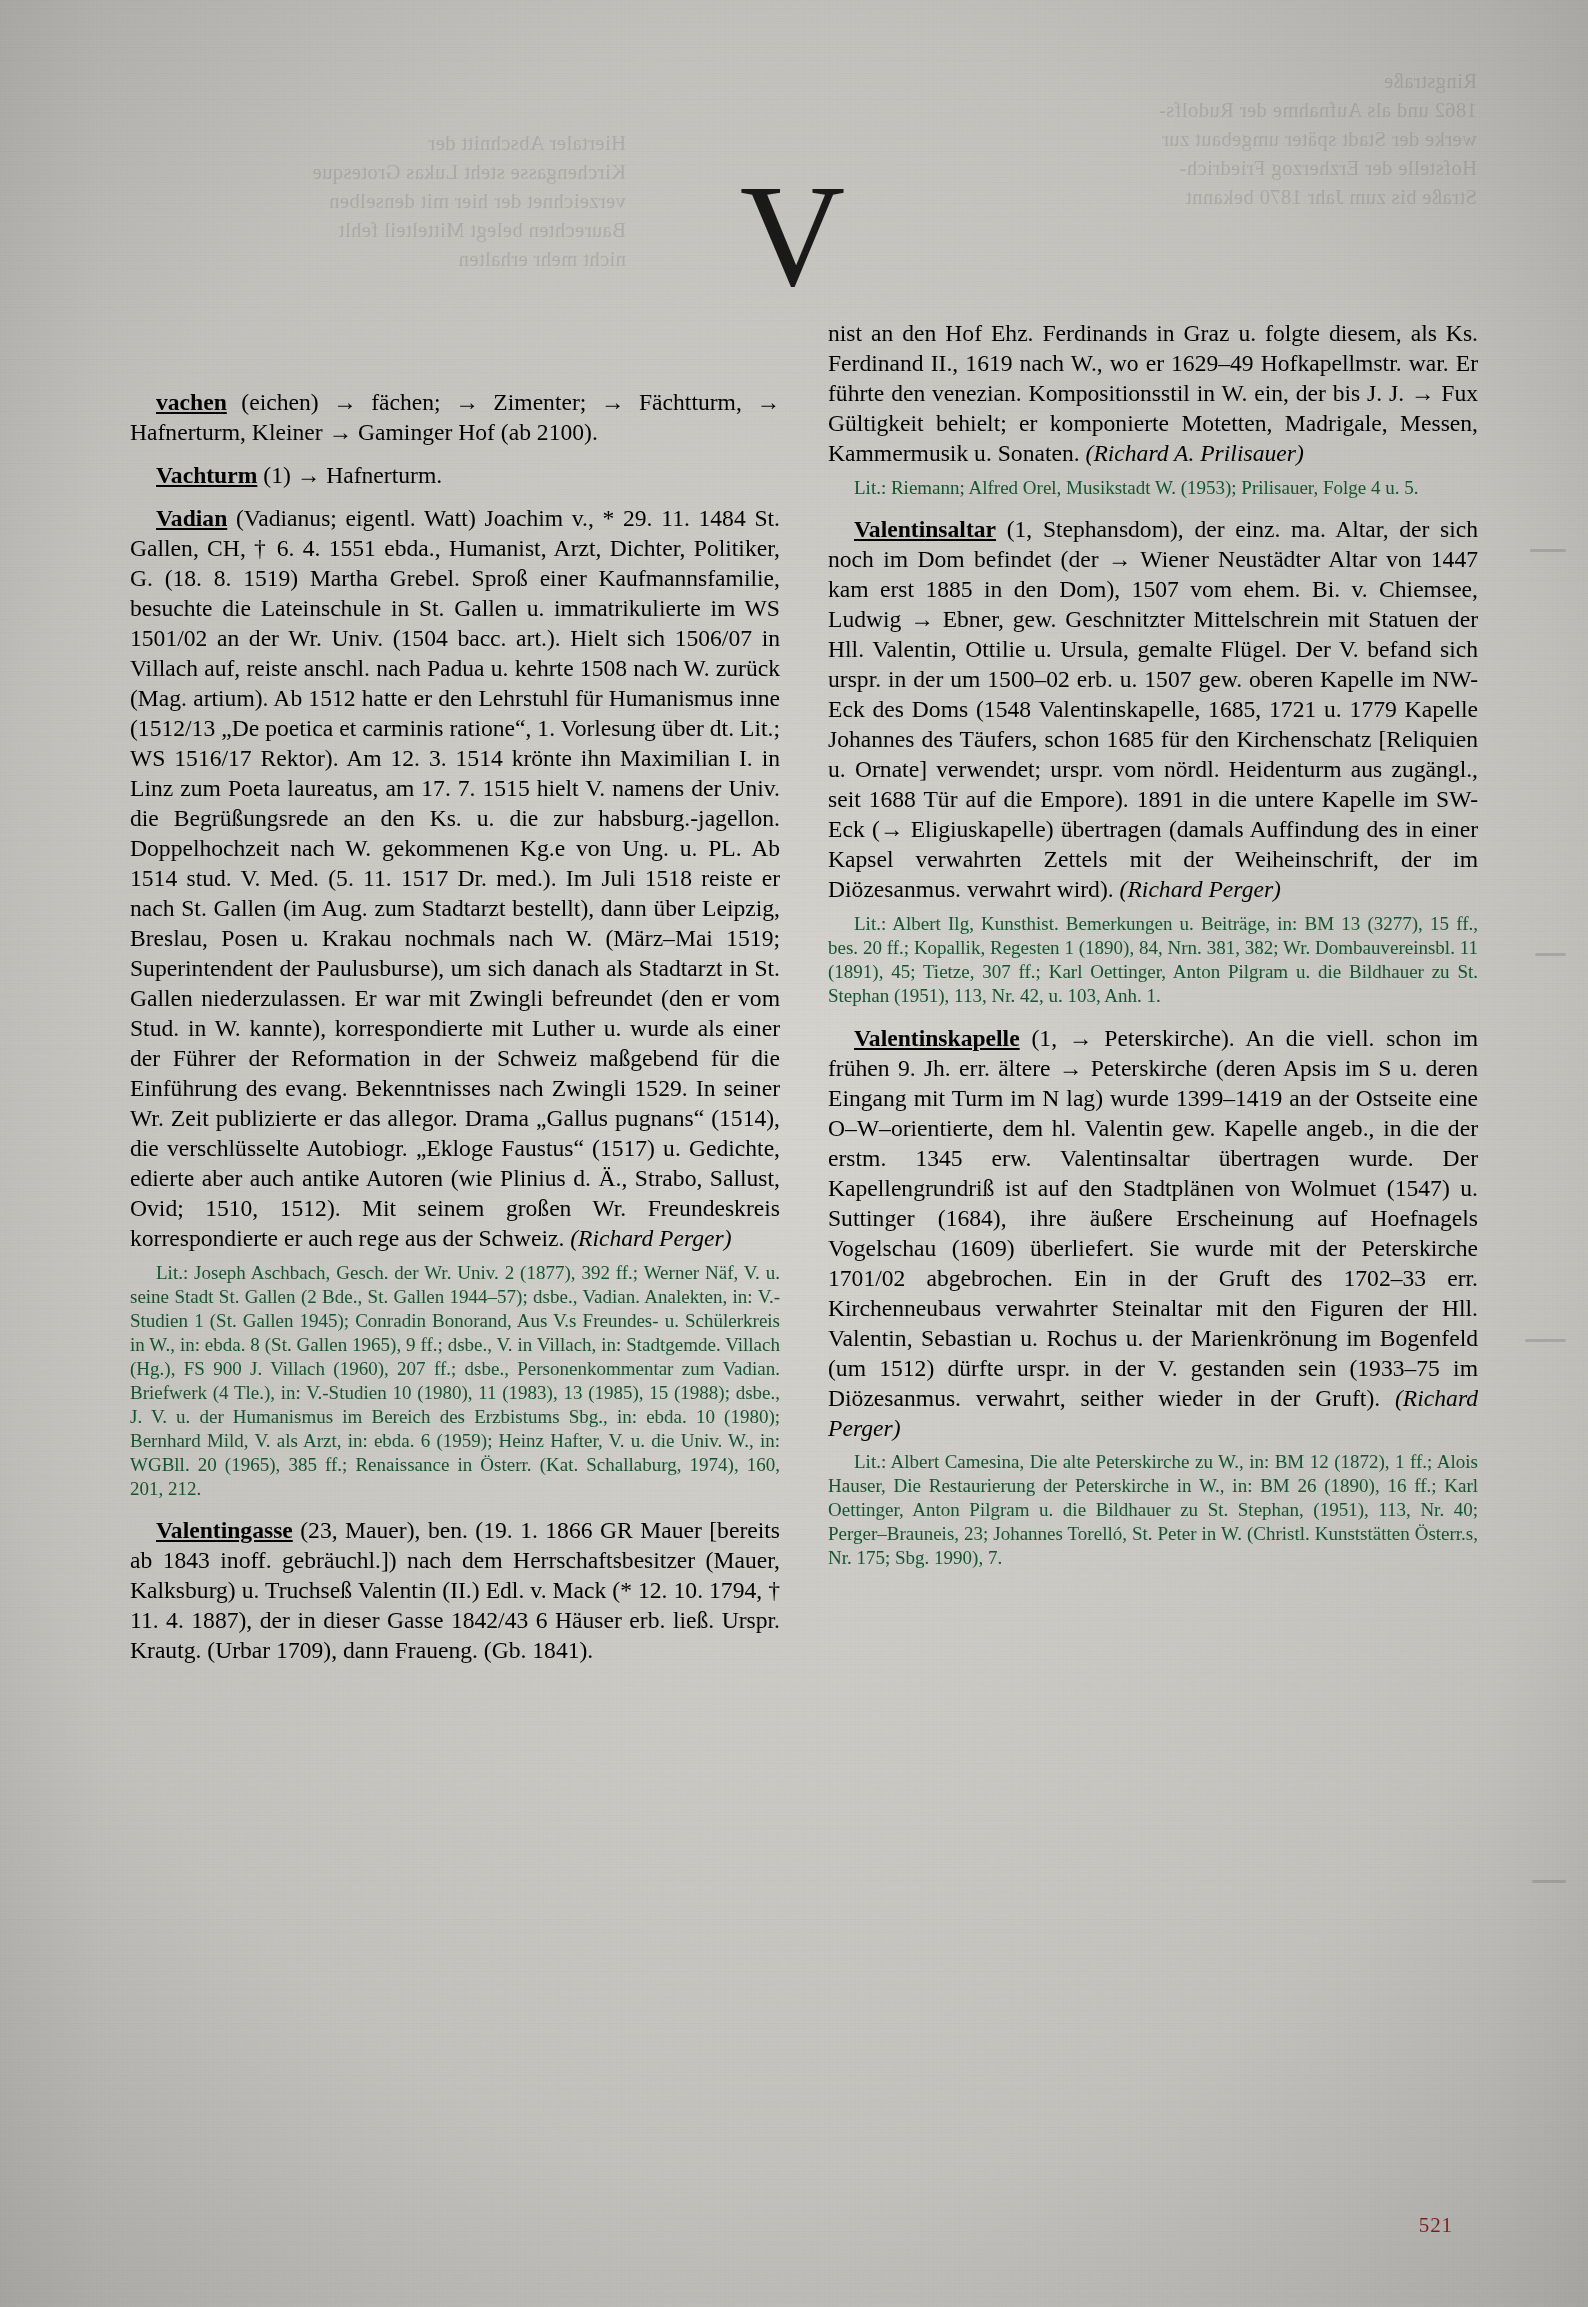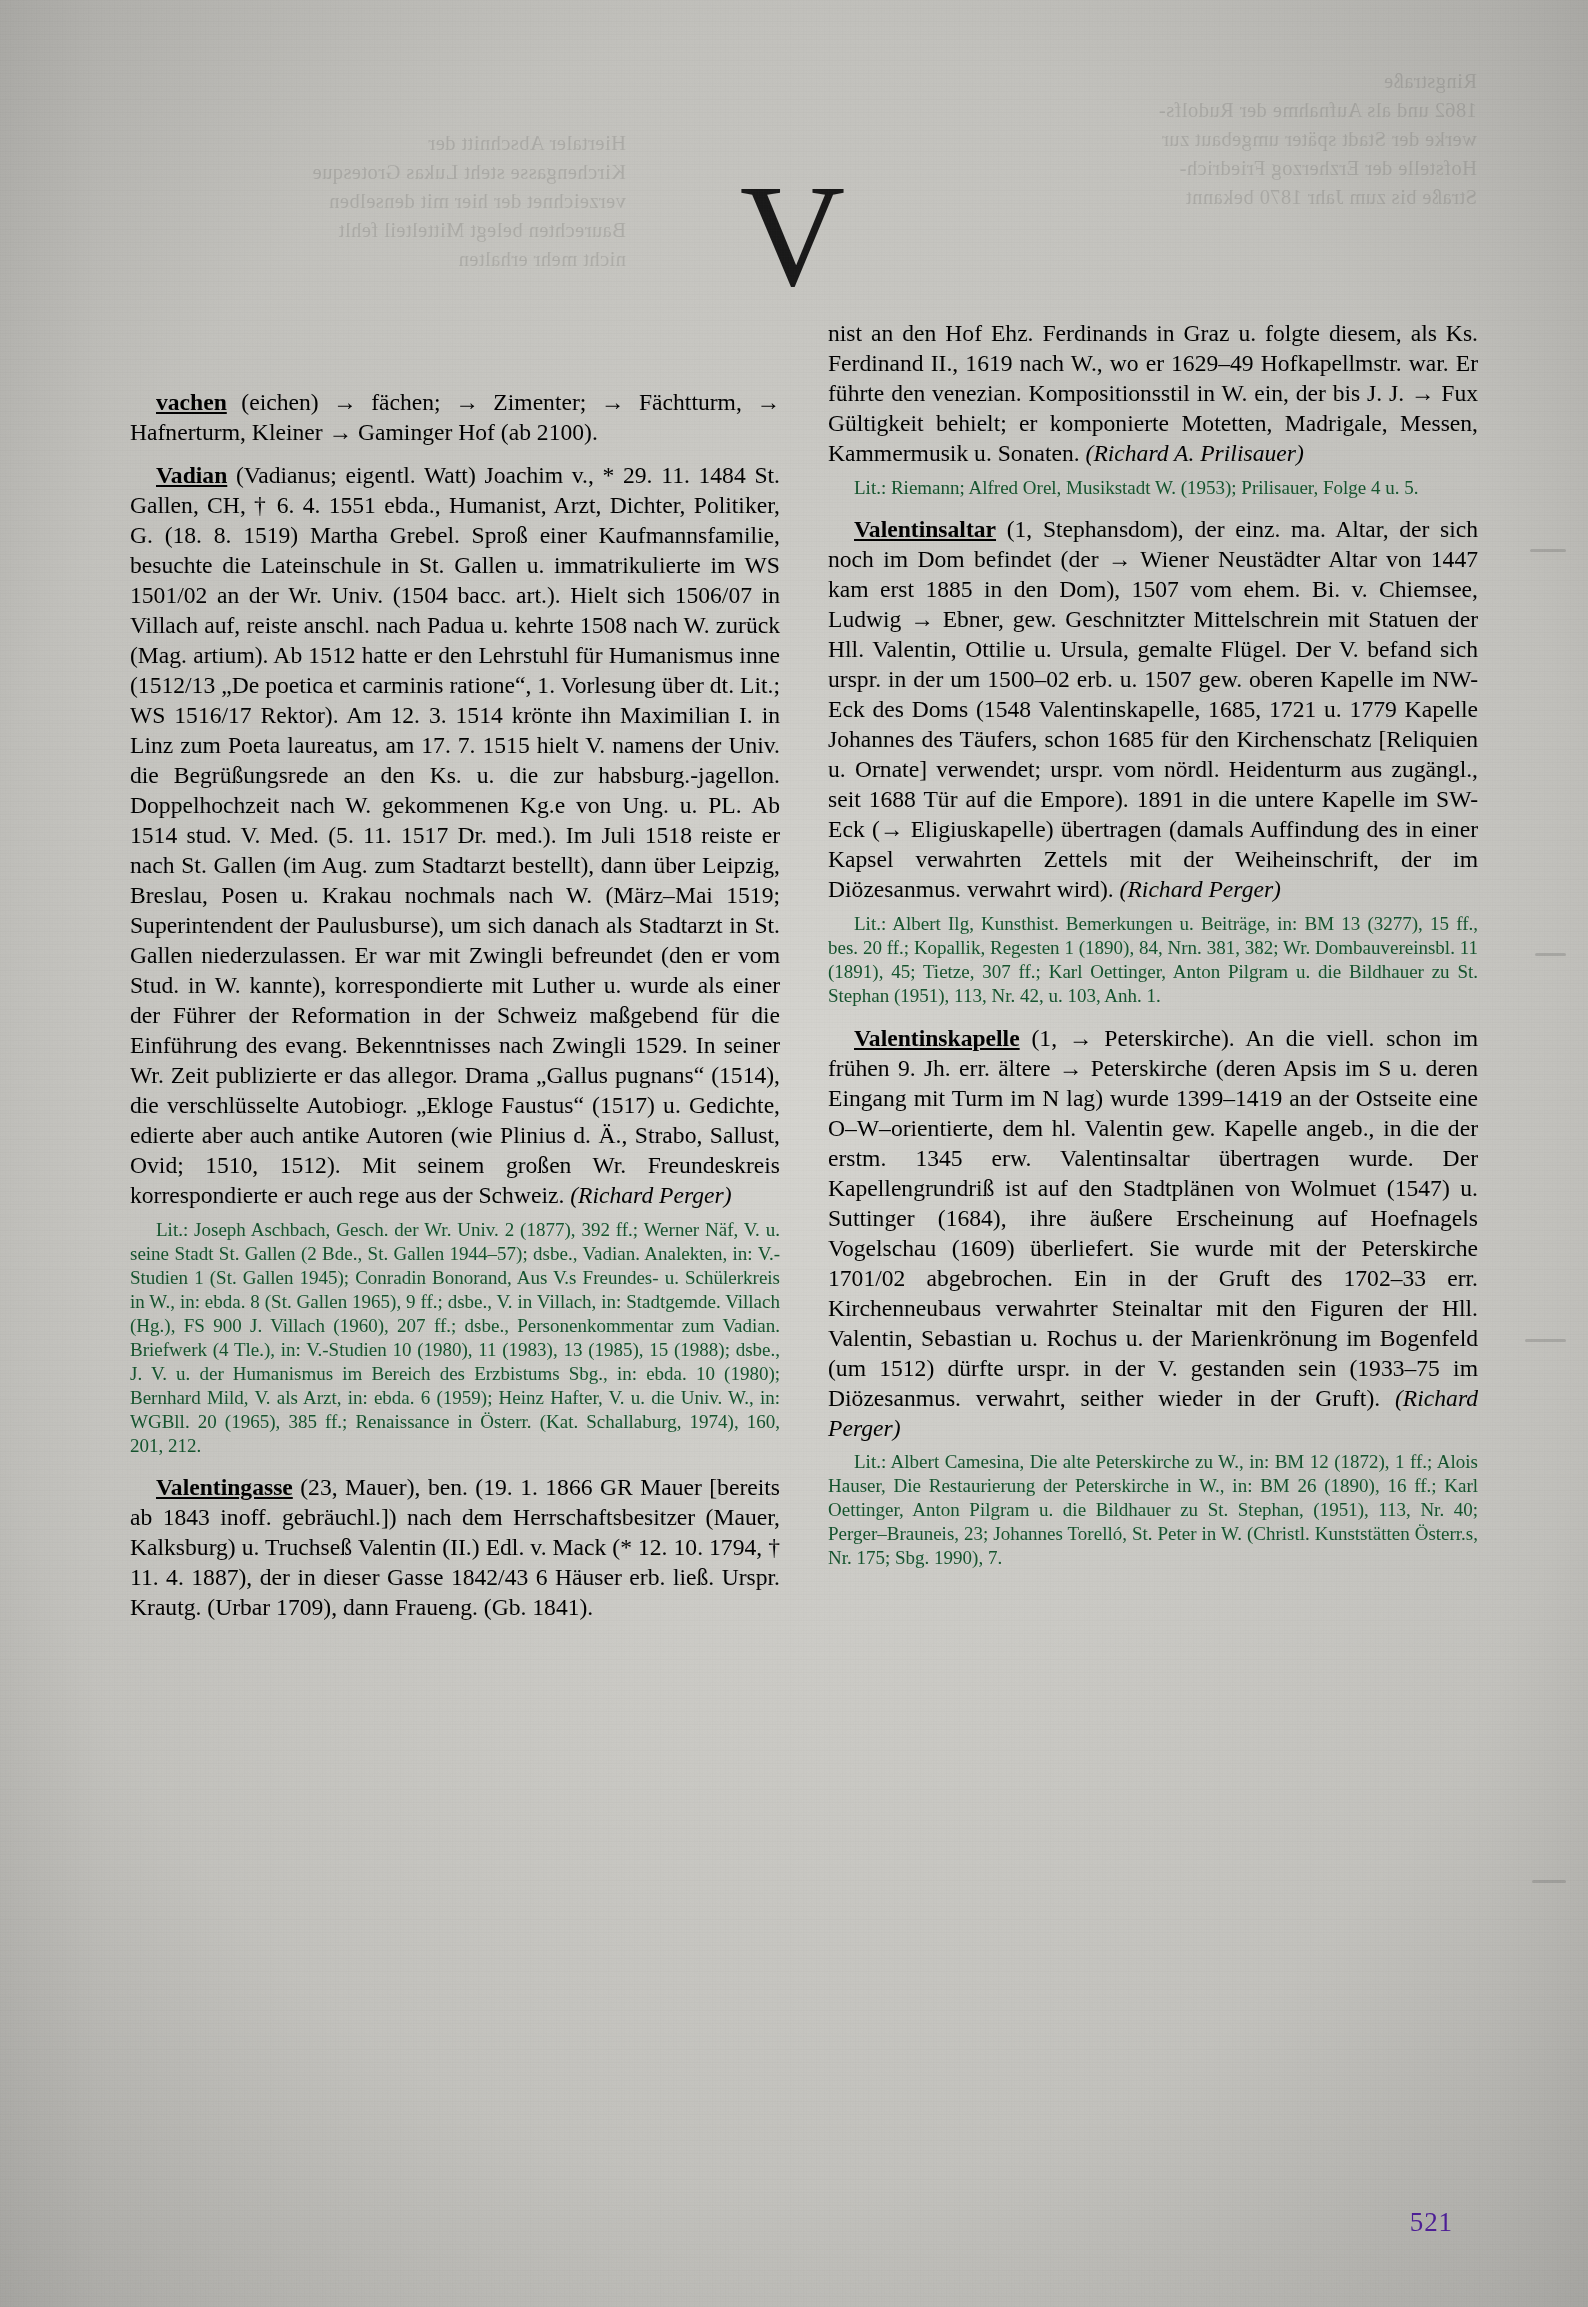--- a/index.html
+++ b/index.html
@@ -90,23 +90,23 @@
   p.lit + p.entry { margin-top: 14.6px; }
   .hw {
     font-weight: bold;
     text-decoration: underline;
   }
   .it { font-style: italic; }
   .pageno {
     position: absolute;
     right: 34px;
     bottom: 12px;
-    font-size: 27px;
+    font-size: 21px;
     letter-spacing: 0.9px;
-    color: #4c1d95;
+    color: #7f1d1d;
     font-family: Liberation Serif, serif;
   }
   
   .ghost {
     position: absolute;
     opacity: 0.17;
     color: #3a3a38;
     font-size: 20.6px;
     line-height: 29px;
     letter-spacing: 0.4px;
@@ -159,20 +159,21 @@
   <div class="content">
 
     <div class="bigletter">V</div>
 
     <div class="cols">
 
       <div class="col left">
 
         <p class="entry"><span class="hw">vachen</span><span> (eichen) → fächen; → Zimenter; → Fächtturm, → Hafnerturm, Kleiner → Gaminger Hof (ab 2100).</span></p>
 
+        <p class="entry"><span class="hw">Vachturm</span><span> (1) → Hafnerturm.</span></p>
 
         <p class="entry"><span class="hw">Vadian</span><span> (Vadianus; eigentl. Watt) Joachim v., * 29. 11. 1484 St. Gallen, CH, † 6. 4. 1551 ebda., Humanist, Arzt, Dichter, Politiker, G. (18. 8. 1519) Martha Grebel. Sproß einer Kaufmannsfamilie, besuchte die Lateinschule in St. Gallen u. immatrikulierte im WS 1501/02 an der Wr. Univ. (1504 bacc. art.). Hielt sich 1506/07 in Villach auf, reiste anschl. nach Padua u. kehrte 1508 nach W. zurück (Mag. artium). Ab 1512 hatte er den Lehrstuhl für Humanismus inne (1512/13 „De poetica et carminis ratione“, 1. Vorlesung über dt. Lit.; WS 1516/17 Rektor). Am 12. 3. 1514 krönte ihn Maximilian I. in Linz zum Poeta laureatus, am 17. 7. 1515 hielt V. namens der Univ. die Begrüßungsrede an den Ks. u. die zur habsburg.-jagellon. Doppelhochzeit nach W. gekommenen Kg.e von Ung. u. PL. Ab 1514 stud. V. Med. (5. 11. 1517 Dr. med.). Im Juli 1518 reiste er nach St. Gallen (im Aug. zum Stadtarzt bestellt), dann über Leipzig, Breslau, Posen u. Krakau nochmals nach W. (März–Mai 1519; Superintendent der Paulusburse), um sich danach als Stadtarzt in St. Gallen niederzulassen. Er war mit Zwingli befreundet (den er vom Stud. in W. kannte), korrespondierte mit Luther u. wurde als einer der Führer der Reformation in der Schweiz maßgebend für die Einführung des evang. Bekenntnisses nach Zwingli 1529. In seiner Wr. Zeit publizierte er das allegor. Drama „Gallus pugnans“ (1514), die verschlüsselte Autobiogr. „Ekloge Faustus“ (1517) u. Gedichte, edierte aber auch antike Autoren (wie Plinius d. Ä., Strabo, Sallust, Ovid; 1510, 1512). Mit seinem großen Wr. Freundeskreis korrespondierte er auch rege aus der Schweiz. </span><span class="it">(Richard Perger)</span></p>
 
         <p class="lit">Lit.: Joseph Aschbach, Gesch. der Wr. Univ. 2 (1877), 392 ff.; Werner Näf, V. u. seine Stadt St. Gallen (2 Bde., St. Gallen 1944–57); dsbe., Vadian. Analekten, in: V.-Studien 1 (St. Gallen 1945); Conradin Bonorand, Aus V.s Freundes- u. Schülerkreis in W., in: ebda. 8 (St. Gallen 1965), 9 ff.; dsbe., V. in Villach, in: Stadtgemde. Villach (Hg.), FS 900 J. Villach (1960), 207 ff.; dsbe., Personenkommentar zum Vadian. Briefwerk (4 Tle.), in: V.-Studien 10 (1980), 11 (1983), 13 (1985), 15 (1988); dsbe., J. V. u. der Humanismus im Bereich des Erzbistums Sbg., in: ebda. 10 (1980); Bernhard Mild, V. als Arzt, in: ebda. 6 (1959); Heinz Hafter, V. u. die Univ. W., in: WGBll. 20 (1965), 385 ff.; Renaissance in Österr. (Kat. Schallaburg, 1974), 160, 201, 212.</p>
 
         <p class="entry"><span class="hw">Valentingasse</span><span> (23, Mauer), ben. (19. 1. 1866 GR Mauer [bereits ab 1843 inoff. gebräuchl.]) nach dem Herrschaftsbesitzer (Mauer, Kalksburg) u. Truchseß Valentin (II.) Edl. v. Mack (* 12. 10. 1794, † 11. 4. 1887), der in dieser Gasse 1842/43 6 Häuser erb. ließ. Urspr. Krautg. (Urbar 1709), dann Fraueng. (Gb. 1841).</span></p>
 
 
       </div>
 

